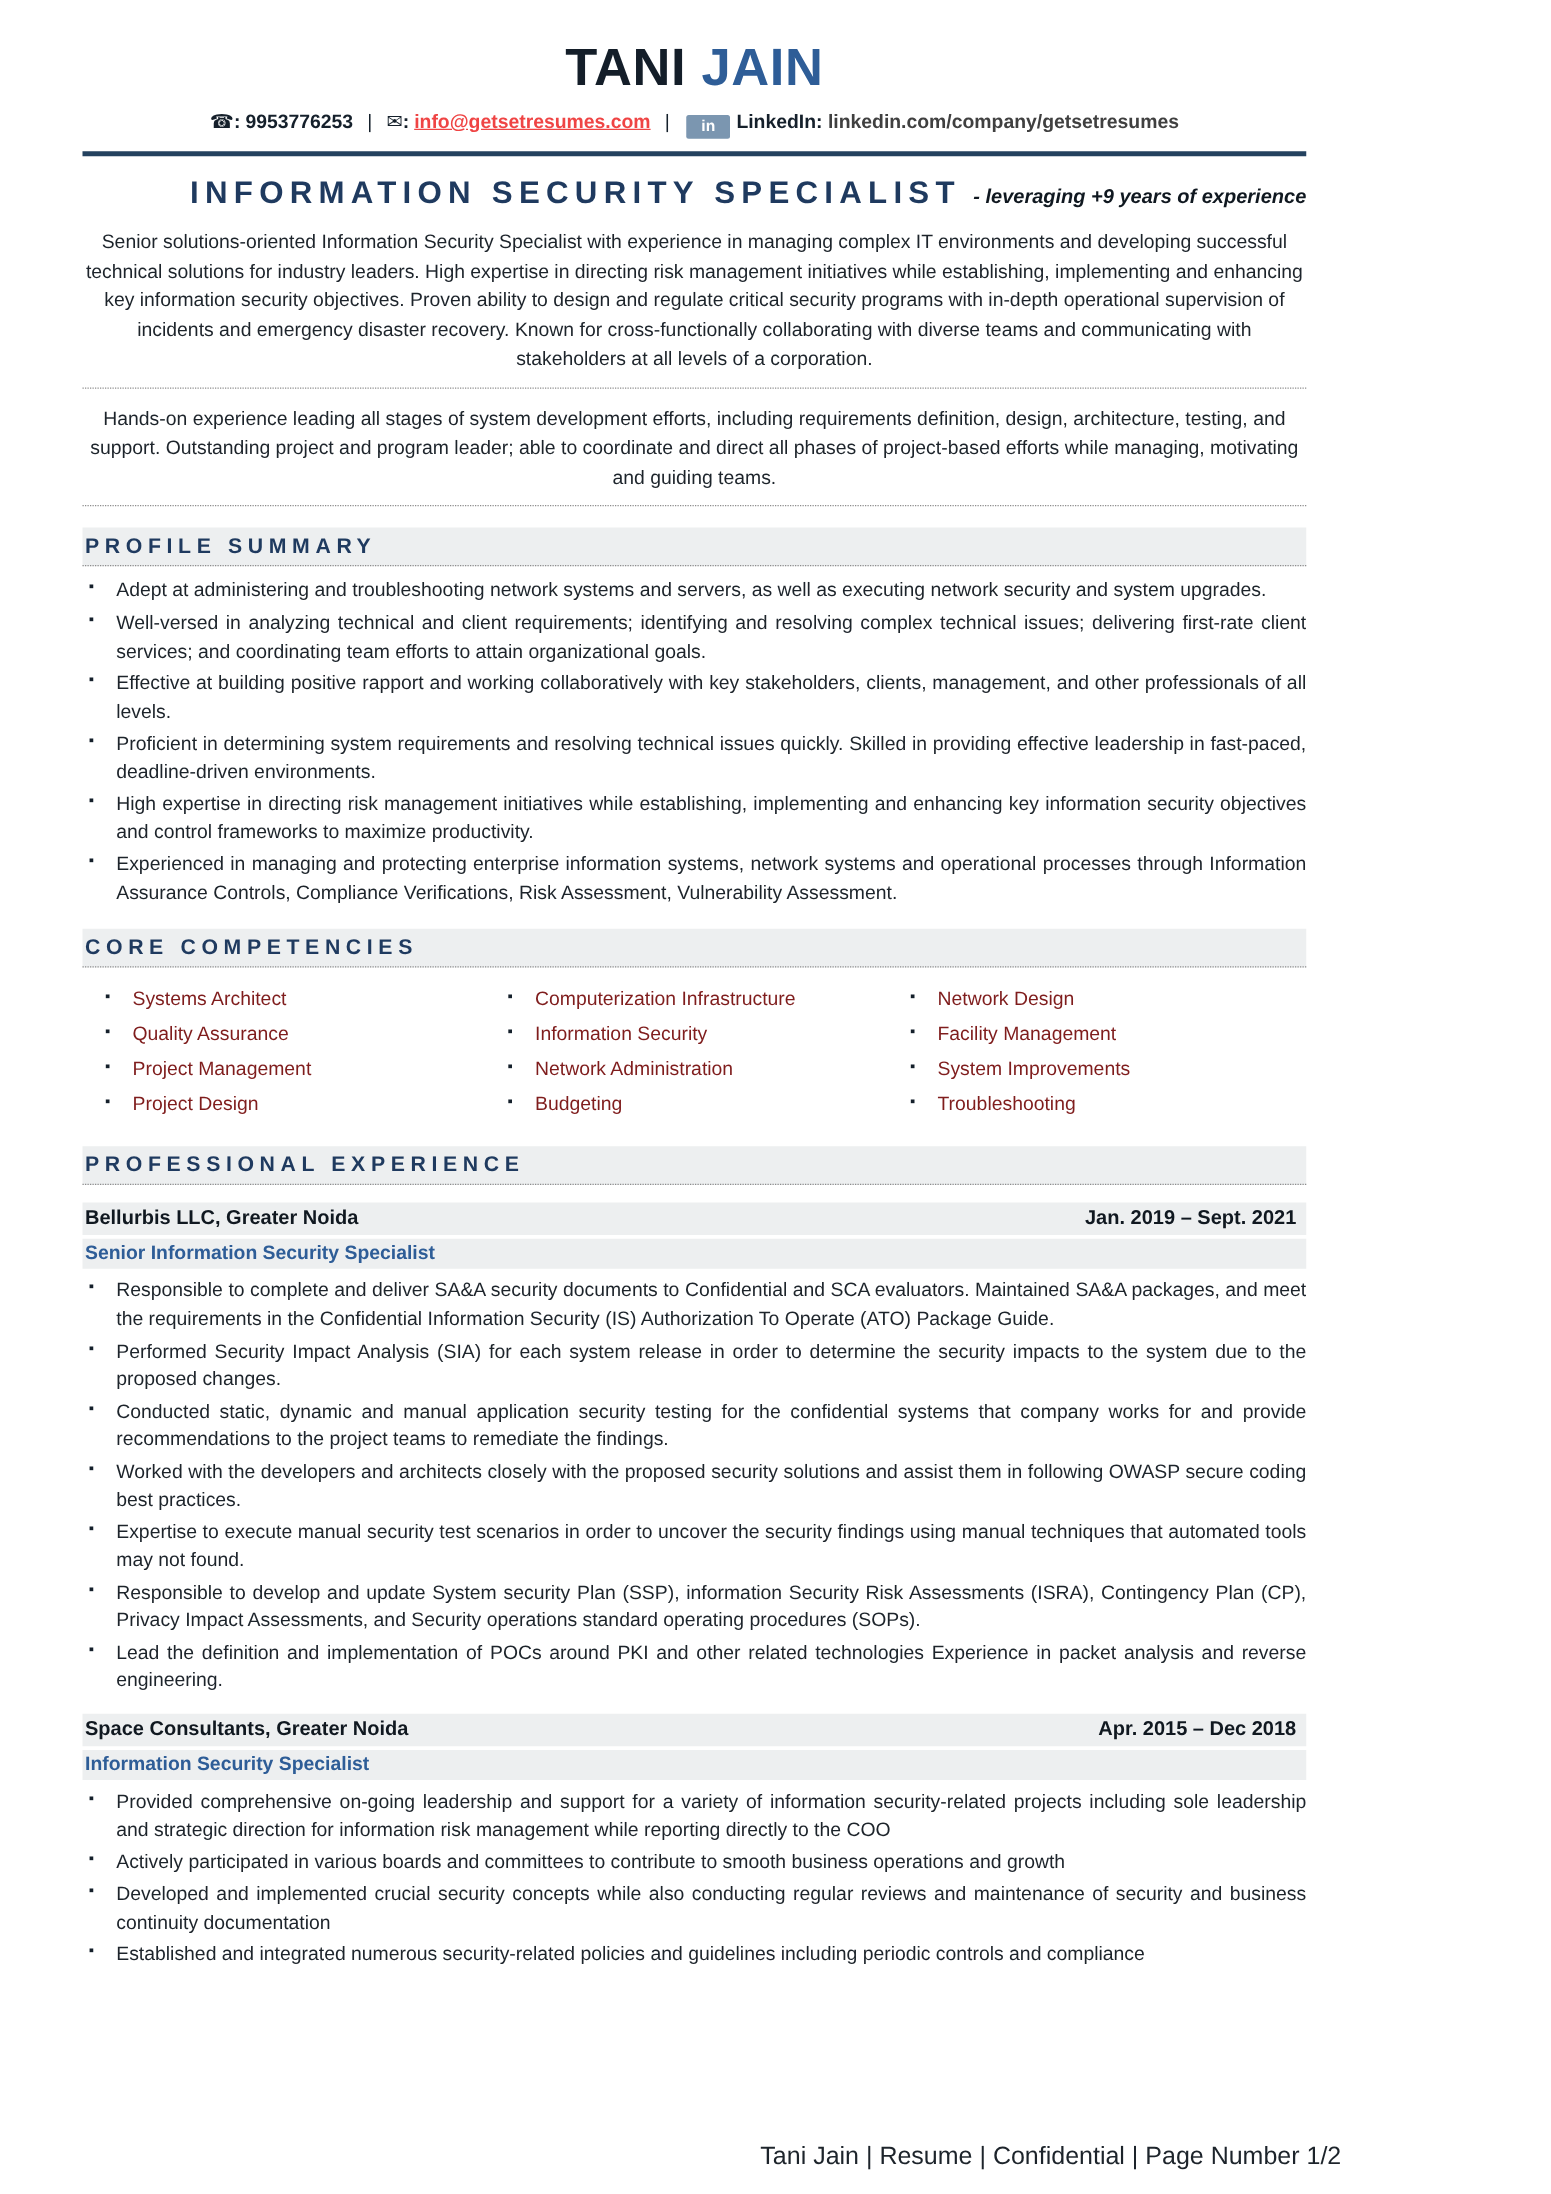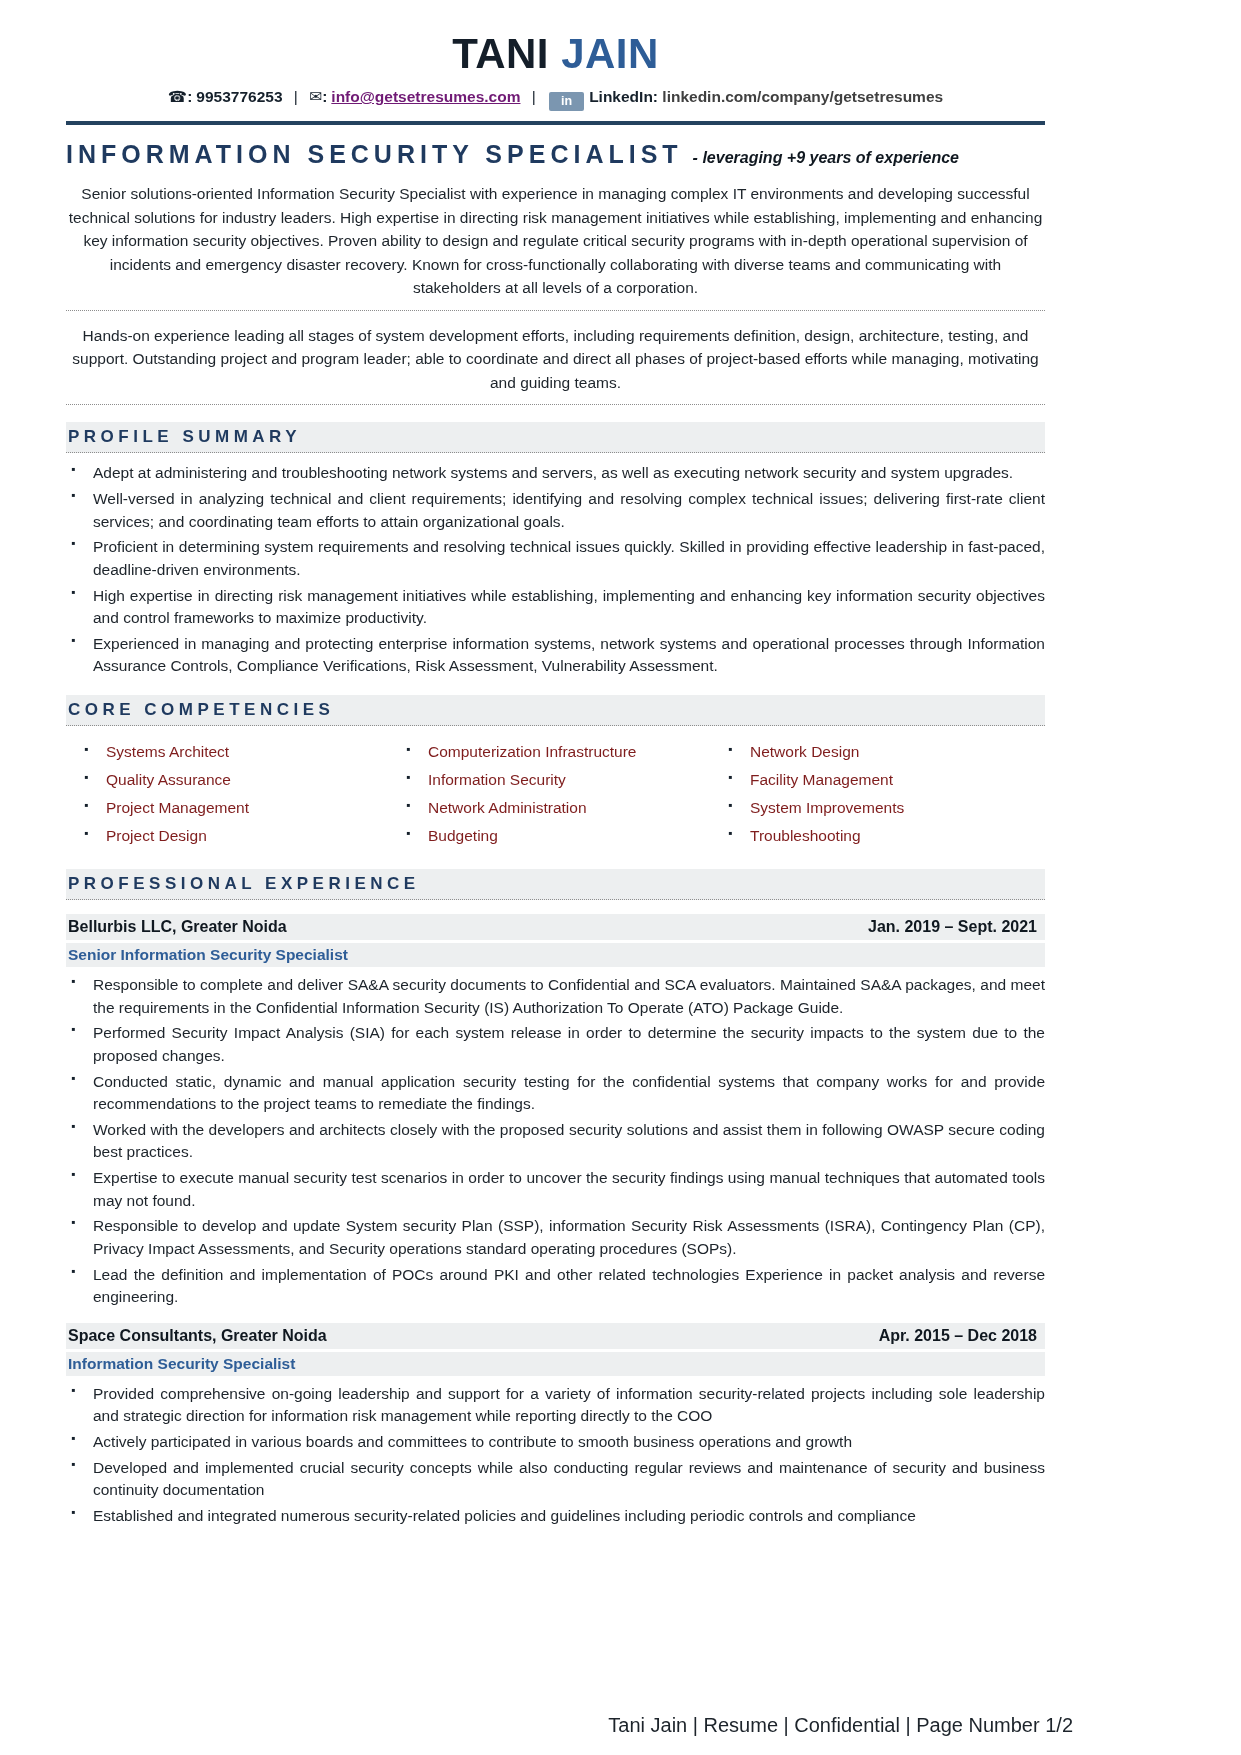--- a/index.html
+++ b/index.html
@@ -28,40 +28,40 @@
 
   .contact {
     text-align: center;
     margin-top: 10px;
     font-size: 15.5px;
     color: #15202b;
     font-weight: bold;
   }
   .contact .sep { margin: 0 7px; font-weight: normal; color: #15202b; }
   .contact .glyph { margin-right: 4px; }
-  a.email { color: #701a75; text-decoration: underline; cursor: pointer; }
+  a.email { color: #ef4444; text-decoration: underline; cursor: pointer; }
   a.li-url { color: #404040; text-decoration: none; cursor: pointer; }
   .li-badge {
     display: inline-block;
     width: 35px; height: 19px;
     background: #7b96b0;
     color: #ffffff;
     font-size: 12.5px;
     font-weight: bold;
     text-align: center;
     line-height: 19px;
     border-radius: 2px;
     vertical-align: -3px;
     margin: 0 5px 0 2px;
   }
 
   .rule { height: 4px; background: #24425f; margin-top: 10px; }
 
   
-  .doc-title { text-align: left; margin-top: 15px; white-space: nowrap; }
+  .doc-title { text-align: right; margin-top: 15px; white-space: nowrap; }
   .title-main {
     color: #1f3a5f;
     font-weight: bold;
     font-size: 25px;
     letter-spacing: 5px;
   }
   .title-tag {
     font-style: italic;
     font-weight: bold;
     font-size: 16px;
@@ -193,20 +193,21 @@
   <div class="dotted"></div>
 
   <section>
     <h2 class="sec-head">PROFILE SUMMARY</h2>
     <ul class="bullets">
 
         <li>Adept at administering and troubleshooting network systems and servers, as well as executing network security and system upgrades.</li>
 
         <li>Well-versed in analyzing technical and client requirements; identifying and resolving complex technical issues; delivering first-rate client services; and coordinating team efforts to attain organizational goals.</li>
 
+        <li>Effective at building positive rapport and working collaboratively with key stakeholders, clients, management, and other professionals of all levels.</li>
 
         <li>Proficient in determining system requirements and resolving technical issues quickly. Skilled in providing effective leadership in fast-paced, deadline-driven environments.</li>
 
         <li>High expertise in directing risk management initiatives while establishing, implementing and enhancing key information security objectives and control frameworks to maximize productivity.</li>
 
         <li>Experienced in managing and protecting enterprise information systems, network systems and operational processes through Information Assurance Controls, Compliance Verifications, Risk Assessment, Vulnerability Assessment.</li>
       </ul>
   </section>
 
   <section>

